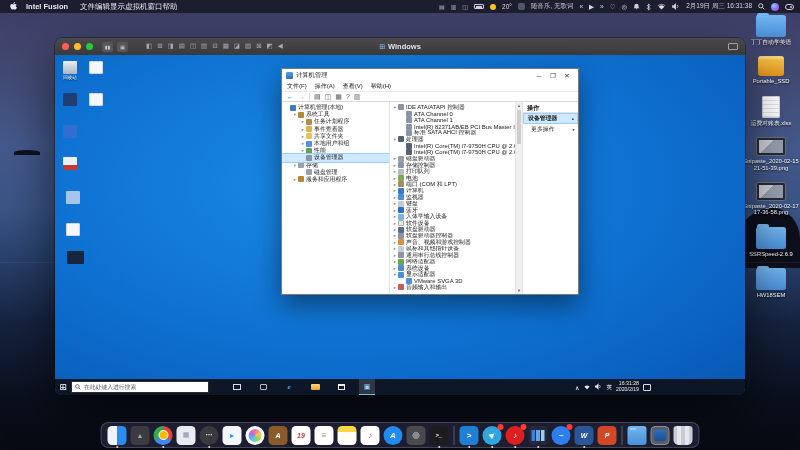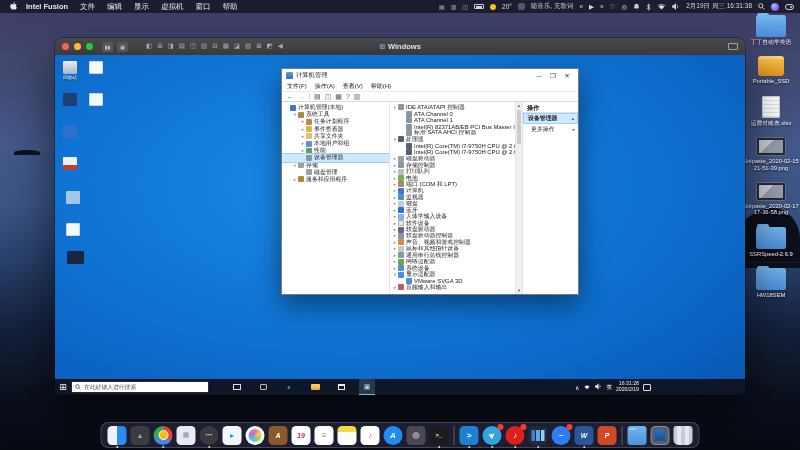--- a/index.html
+++ b/index.html
@@ -12,21 +12,21 @@
   .island-right { position:absolute; right:0; top:208px; width:70px; height:60px; background:#0d101b;
     border-radius:70% 45% 0 0 / 100% 60% 0 0; }
   .island-left { position:absolute; left:14px; top:150px; width:26px; height:5px; background:#0e1220; border-radius:50% 50% 0 0; }
   .sea-line { position:absolute; left:0; right:0; top:262px; height:1px; background:rgba(120,140,180,.12); }
 
   
   .menubar { position:absolute; top:0; left:0; right:0; height:13px; background:rgba(28,28,46,.96);
     display:flex; align-items:center; padding:0 6px; color:#e8e8ee; font-size:7.5px; z-index:50; }
   .menubar .apple { width:8px; height:8px; margin:0 8px 0 4px; display:flex; align-items:center; }
   .menubar .appname { font-weight:bold; margin-right:12px; }
-  .mb-menus { display:flex; list-style:none; gap:12px; }
+  .mb-menus { display:flex; list-style:none; }
   .mb-right { margin-left:auto; display:flex; align-items:center; gap:6px; font-size:6.5px; color:#d8d8e2; }
   .mb-right .mini { color:#b9b9c8; font-size:6px; }
   .mb-batt { width:10px; height:5px; border:1px solid #cfcfda; border-radius:1px; position:relative; }
   .mb-batt i { position:absolute; left:0.5px; top:0.5px; bottom:0.5px; width:6px; background:#cfcfda; }
   .weather-dot { width:6px; height:6px; border-radius:50%; background:#f5c518; display:inline-block; }
   .chip { width:7px; height:7px; border-radius:2px; background:#56566b; display:inline-block; }
   .lyrics { color:#c9c9d6; }
   .siri { width:8px; height:8px; border-radius:50%; background:radial-gradient(circle at 35% 35%,#7fd3f7,#8a5cf5 60%,#e255a1); }
   .cc-pill { width:9px; height:6px; border:1px solid #cfcfda; border-radius:3px; position:relative; }
   .cc-pill i { position:absolute; right:1px; top:1px; width:2.5px; height:2.5px; border-radius:50%; background:#cfcfda; }

